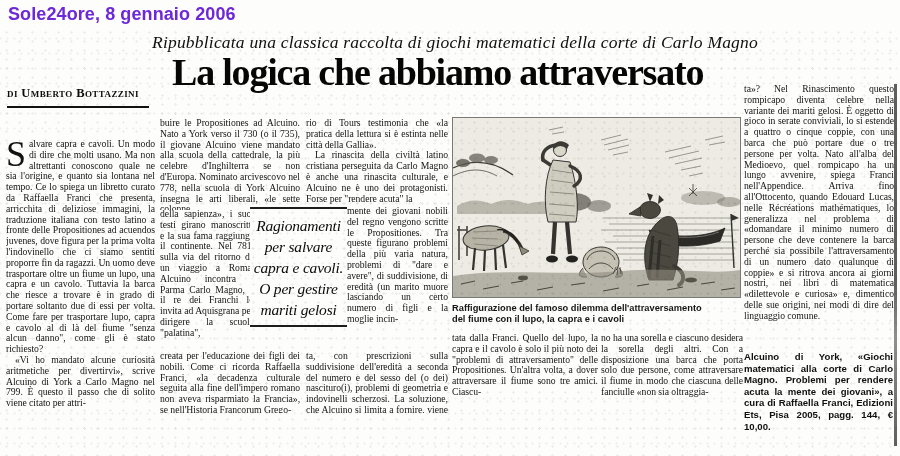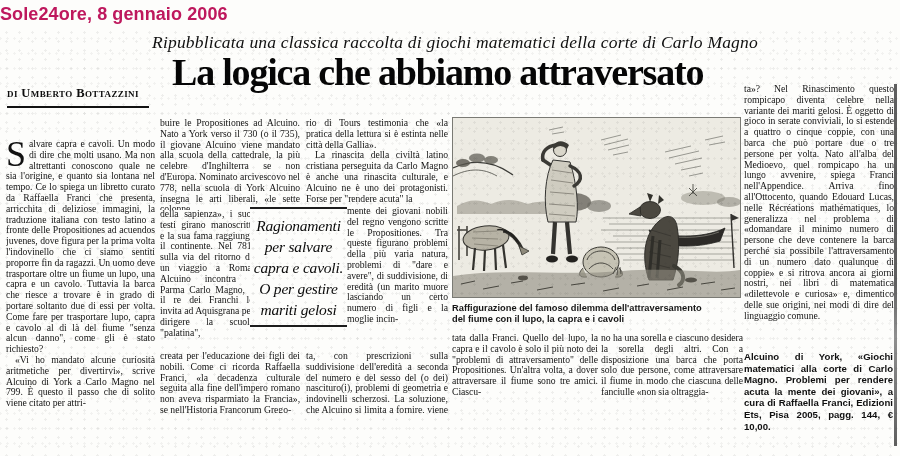--- a/index.html
+++ b/index.html
@@ -4,22 +4,22 @@
 <style>
   html,body{margin:0;padding:0;background:#ffffff;}
   #root{position:relative;width:900px;height:456px;background:#fdfdfb;overflow:hidden;
         font-family:"Liberation Serif",serif;color:#141414;}
   
   #root::after{content:"";position:absolute;left:0;top:28px;right:0;bottom:0;pointer-events:none;
         background-image:radial-gradient(circle, rgba(40,40,40,0.07) 1px, transparent 1.4px),
                          radial-gradient(circle, rgba(40,40,40,0.05) 1px, transparent 1.3px);
         background-size:13px 9px,7px 15px;background-position:0 0,4px 3px;}
   .abs{position:absolute;}
-  #source-line{left:0;top:4px;font-family:"Liberation Sans",sans-serif;font-weight:bold;
-        font-size:18px;letter-spacing:0.1px;color:#be185d;}
+  #source-line{left:8px;top:4px;font-family:"Liberation Sans",sans-serif;font-weight:bold;
+        font-size:18px;letter-spacing:0.1px;color:#6d28d9;}
   #kicker{left:152px;top:32px;width:640px;font-style:italic;font-size:17.5px;white-space:nowrap;
         letter-spacing:0.2px;color:#101010;}
   #byline{left:7px;top:86px;width:142px;font-weight:bold;font-variant:small-caps;font-size:12.5px;
         letter-spacing:0.4px;border-bottom:2px solid #121212;padding-bottom:5px;color:#0d0d0d;}
   #headline{left:172px;top:50px;width:600px;font-size:38px;font-weight:bold;letter-spacing:-1.2px;
         white-space:nowrap;color:#060606;}
   .bodycol{font-size:9.7px;line-height:10.8px;text-align:justify;letter-spacing:-0.05px;
         overflow:hidden;hyphens:auto;-webkit-hyphens:auto;}
   .bodycol p{margin:0;}
   .bodycol p.indent{text-indent:9px;}

